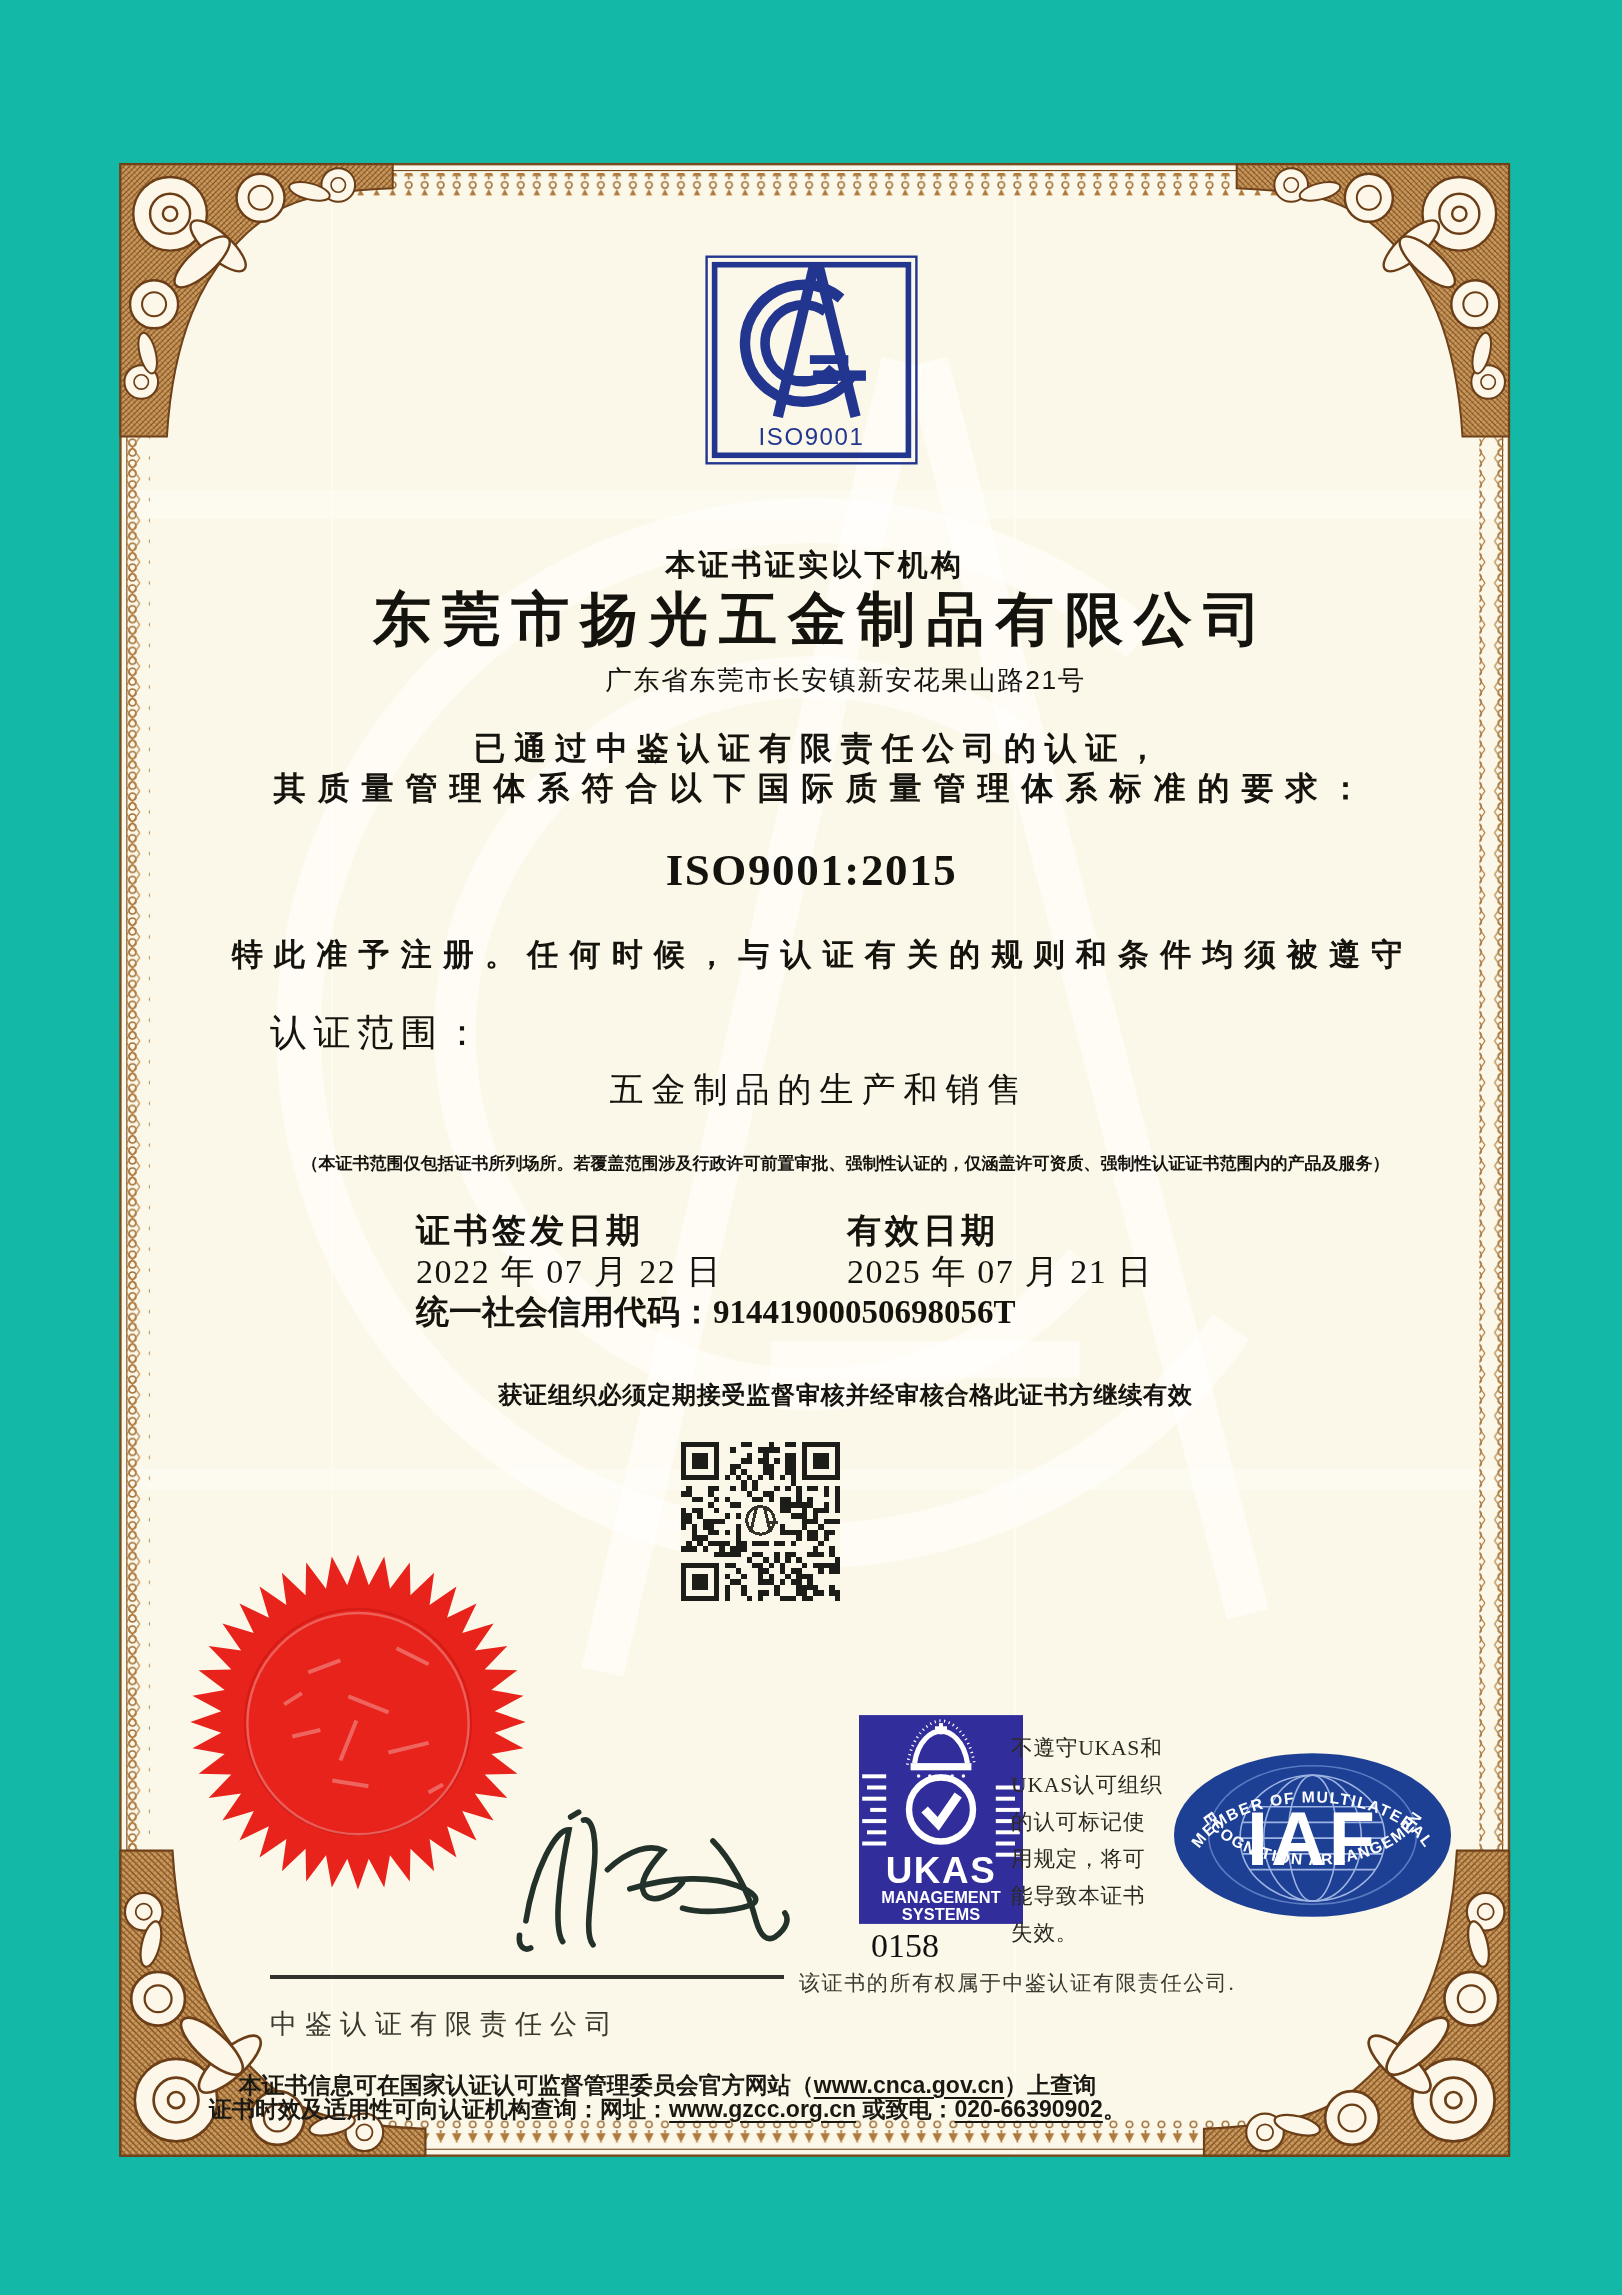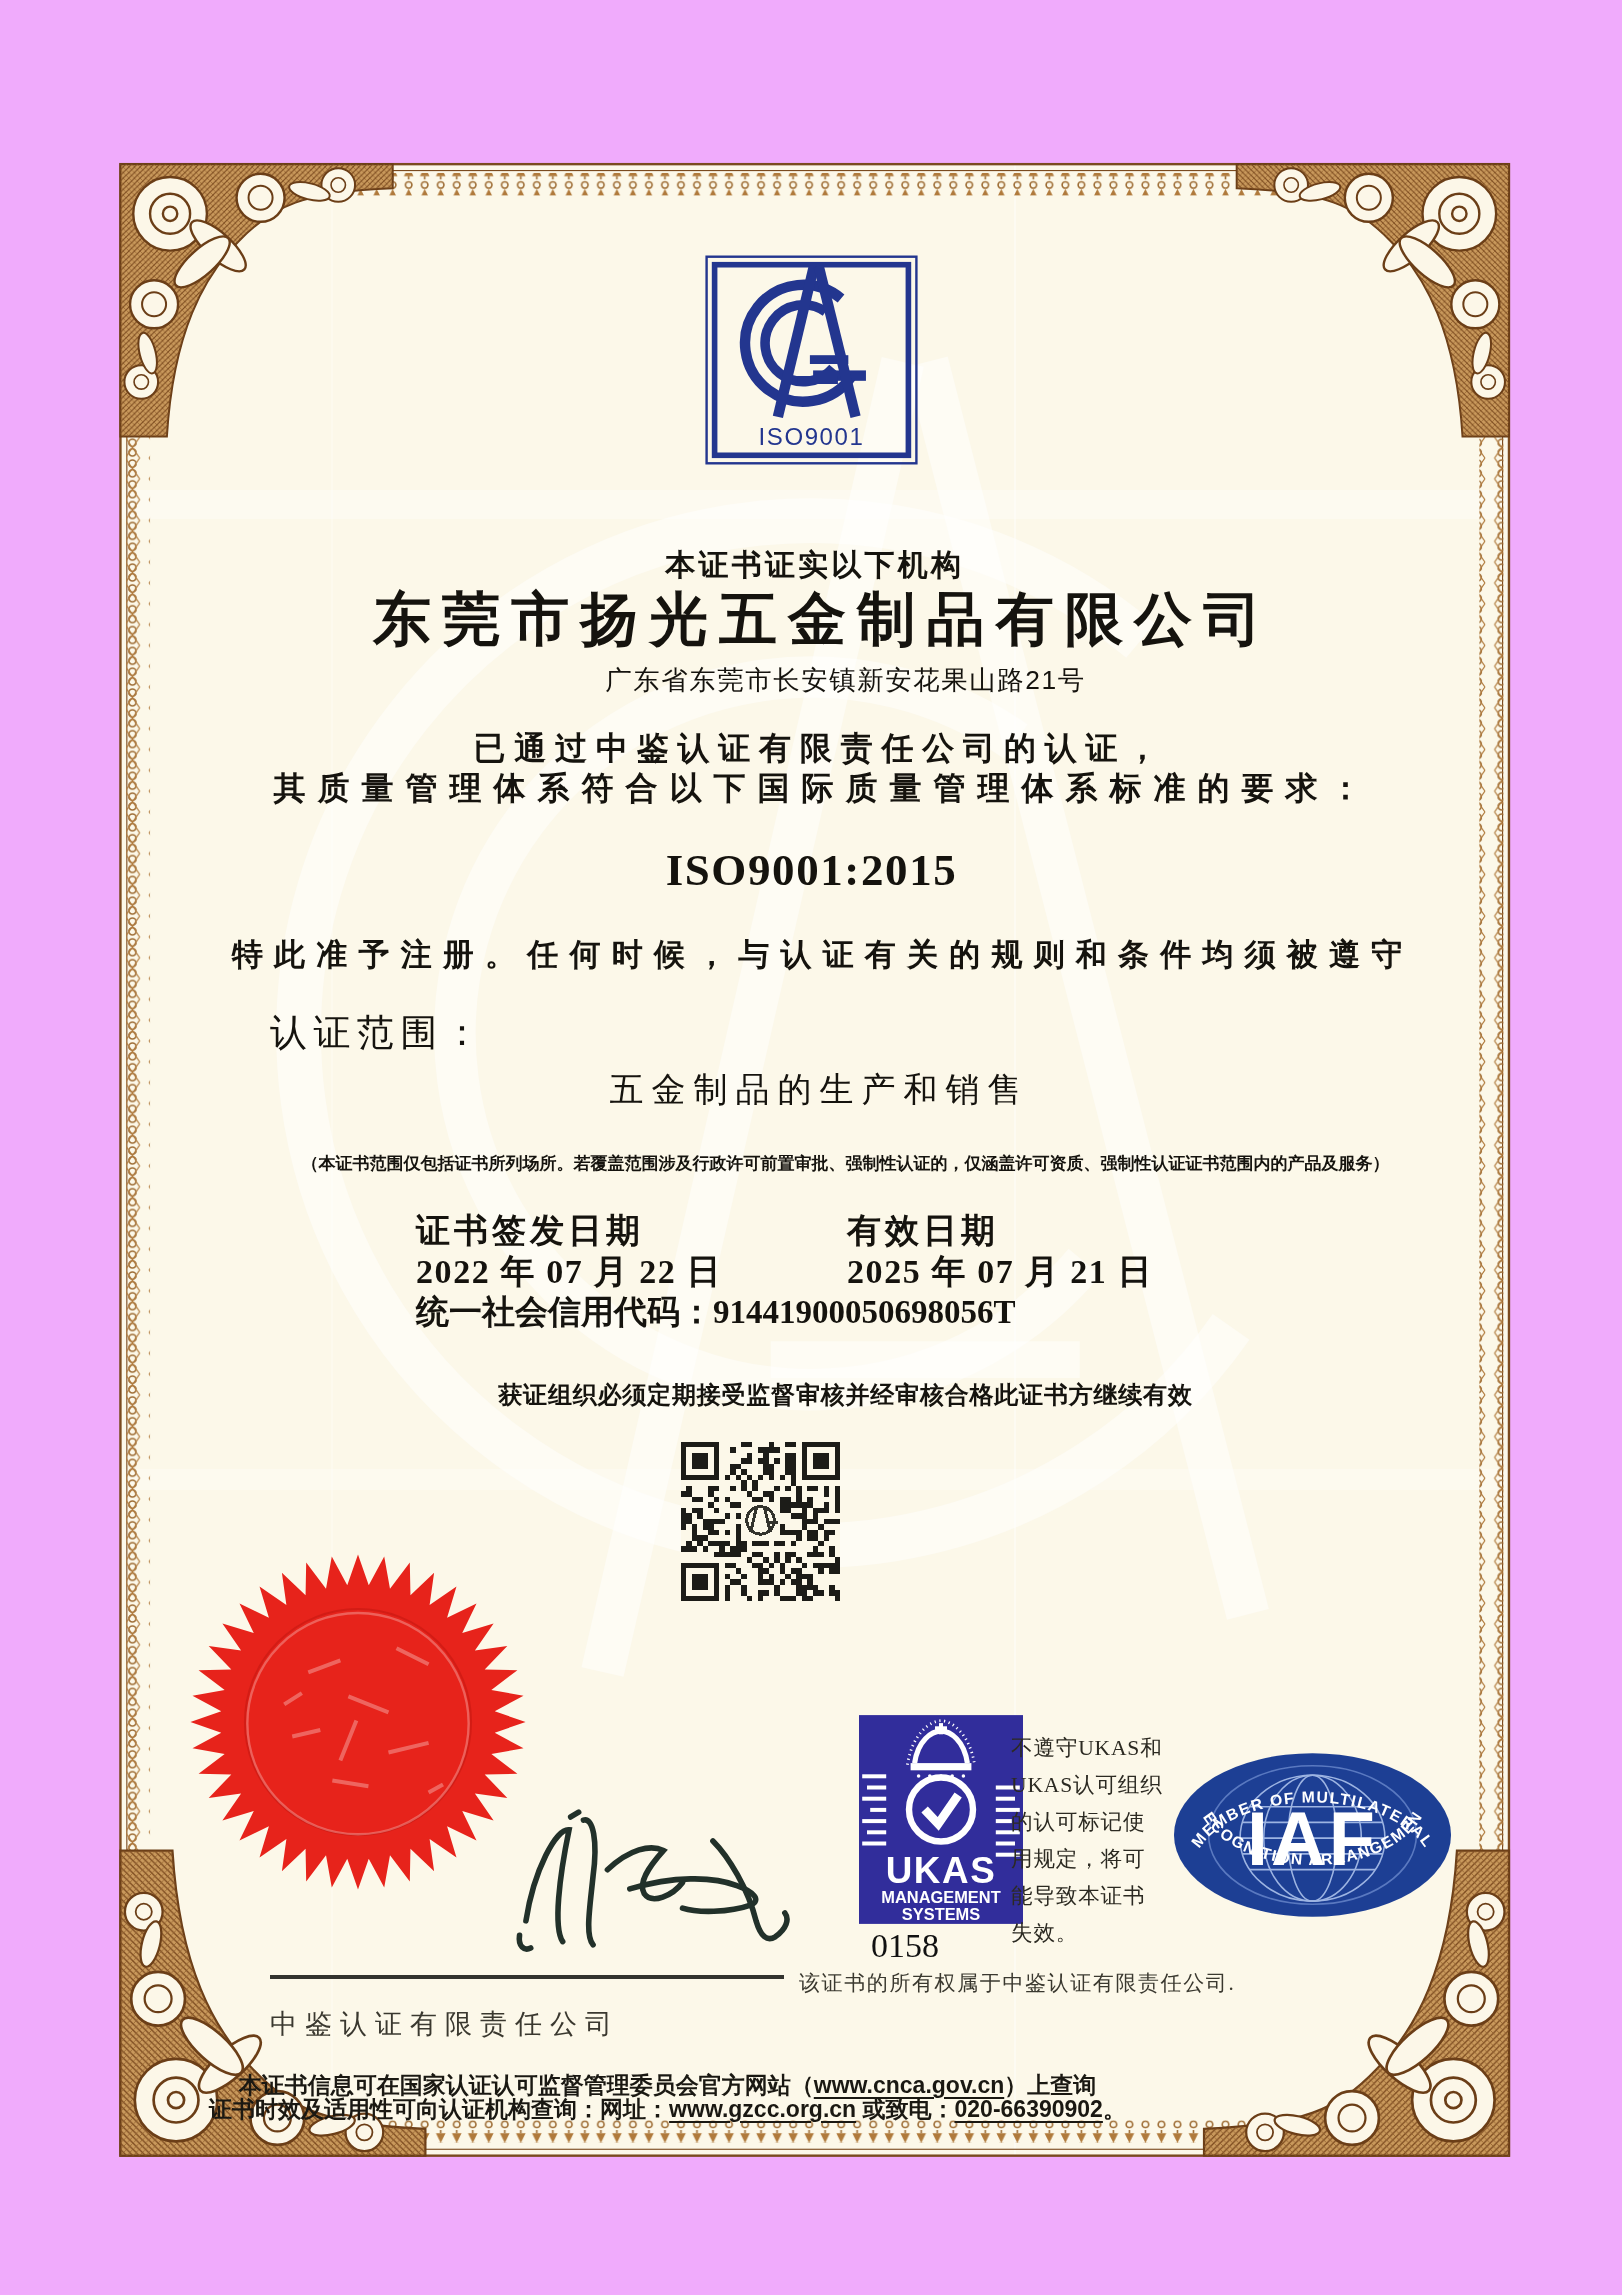--- a/index.html
+++ b/index.html
@@ -1,16 +1,16 @@
 <!DOCTYPE html>
 <html style="font-size:13px"><head>
 <meta charset="utf-8">
 <style>
   html,body{margin:0;padding:0;background:#f8efad;}
-  .page{position:relative;width:1623px;height:2295px;background:#f0abfc;overflow:hidden;
+  .page{position:relative;width:1623px;height:2295px;background:#14b8a6;overflow:hidden;
         font-family:"Liberation Sans","DejaVu Sans",sans-serif;color:#15130e;}
   .cert-bg{position:absolute;left:120px;top:164px;width:1389px;height:1992px;background:#fcf8e9;}
   .layer{position:absolute;left:0;top:0;width:1623px;height:2295px;pointer-events:none;}
   .scan-band{position:absolute;left:120px;width:1389px;background:rgba(255,255,255,.34);}
   .crease{position:absolute;top:164px;height:1992px;background:rgba(255,255,255,.42);}
   .abs{position:absolute;}
   .ctr{left:0;width:1623px;text-align:center;}
   .serif{font-family:"Liberation Serif","DejaVu Serif",serif;}
   .sans{font-family:"Liberation Sans","DejaVu Sans",sans-serif;padding-left:34px;}
 
@@ -18,21 +18,21 @@
   .company{top:581px;font-size:58px;font-weight:bold;letter-spacing:11.2px;padding-left:11.2px;}
   .address{top:663px;font-size:26.4px;font-weight:500;letter-spacing:1.6px;}
   .stmt1{top:727px;font-size:32px;font-weight:bold;letter-spacing:8.8px;padding-left:8.8px;}
   .stmt2{top:767px;font-size:32px;font-weight:bold;letter-spacing:12px;padding-left:12px;}
   .standard{top:844px;font-size:45px;font-weight:bold;letter-spacing:1.6px;}
   .regnote{top:934px;font-size:31px;font-weight:bold;letter-spacing:11.2px;padding-left:11.2px;white-space:nowrap;}
   .scope-label{left:236px;top:1008px;font-size:37px;font-weight:500;letter-spacing:6.4px;}
   .scope-value{top:1067px;font-size:34px;font-weight:500;letter-spacing:8px;padding-left:8px;}
   .fineprint{top:1152px;font-size:17px;font-weight:bold;letter-spacing:0;}
   .date-label{top:1208px;font-size:34px;font-weight:bold;letter-spacing:4px;white-space:nowrap;}
-  .date-value{top:1249px;font-size:34px;font-weight:bold;letter-spacing:1.6px;white-space:nowrap;}
+  .date-value{top:1249px;font-size:34px;font-weight:normal;letter-spacing:1.6px;white-space:nowrap;}
   .il{left:416px;} .vl{left:847px;}
   .credit{left:416px;top:1290px;font-size:33px;font-weight:bold;white-space:nowrap;}
   .certno{left:416px;top:1327px;font-size:33px;font-weight:bold;white-space:nowrap;}
   .surv{top:1379px;font-size:24px;font-weight:600;letter-spacing:0.8px;}
   .qr{left:681px;top:1442px;width:159px;height:159px;}
   .seal{left:188px;top:1552px;width:340px;height:340px;}
   .sig{left:473px;top:1793px;width:336px;height:179px;}
   .sig-line{left:270px;top:1975px;width:514px;height:4px;background:#33332e;}
   .issuer{left:270px;top:2006px;font-size:27px;letter-spacing:8px;color:#3a382f;}
   .ukas-box{left:823px;top:1715px;width:164px;height:209px;padding-left:36px;}

